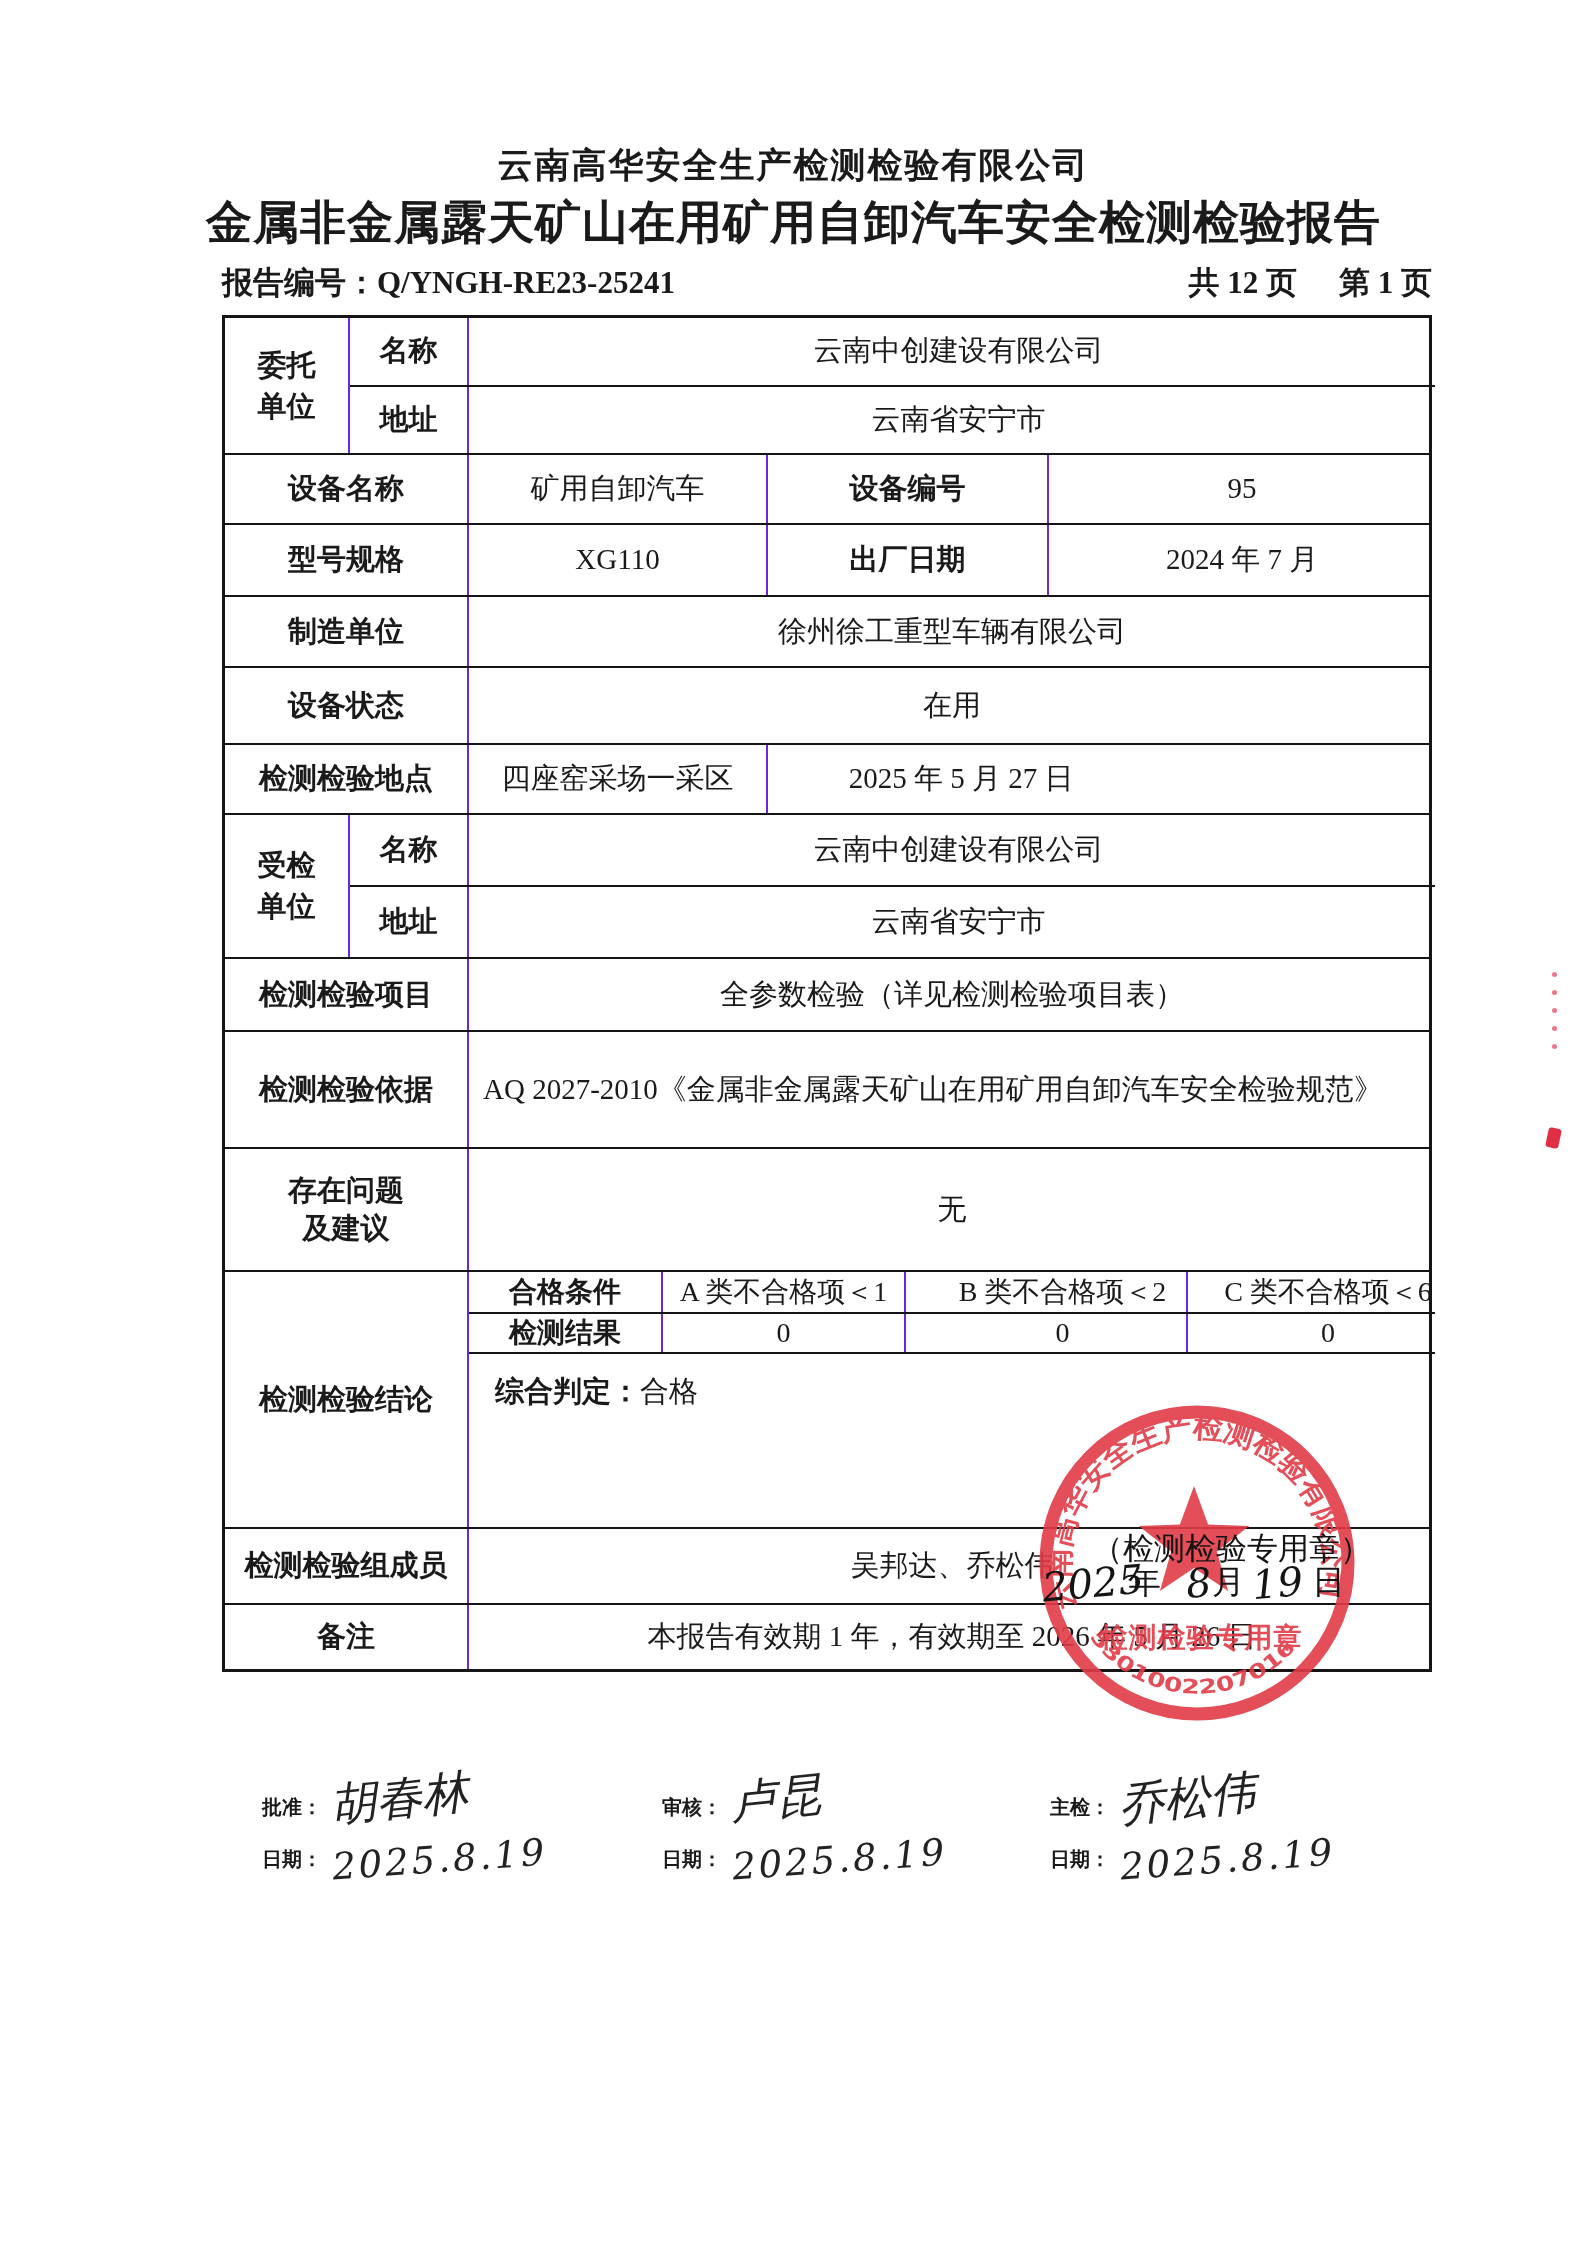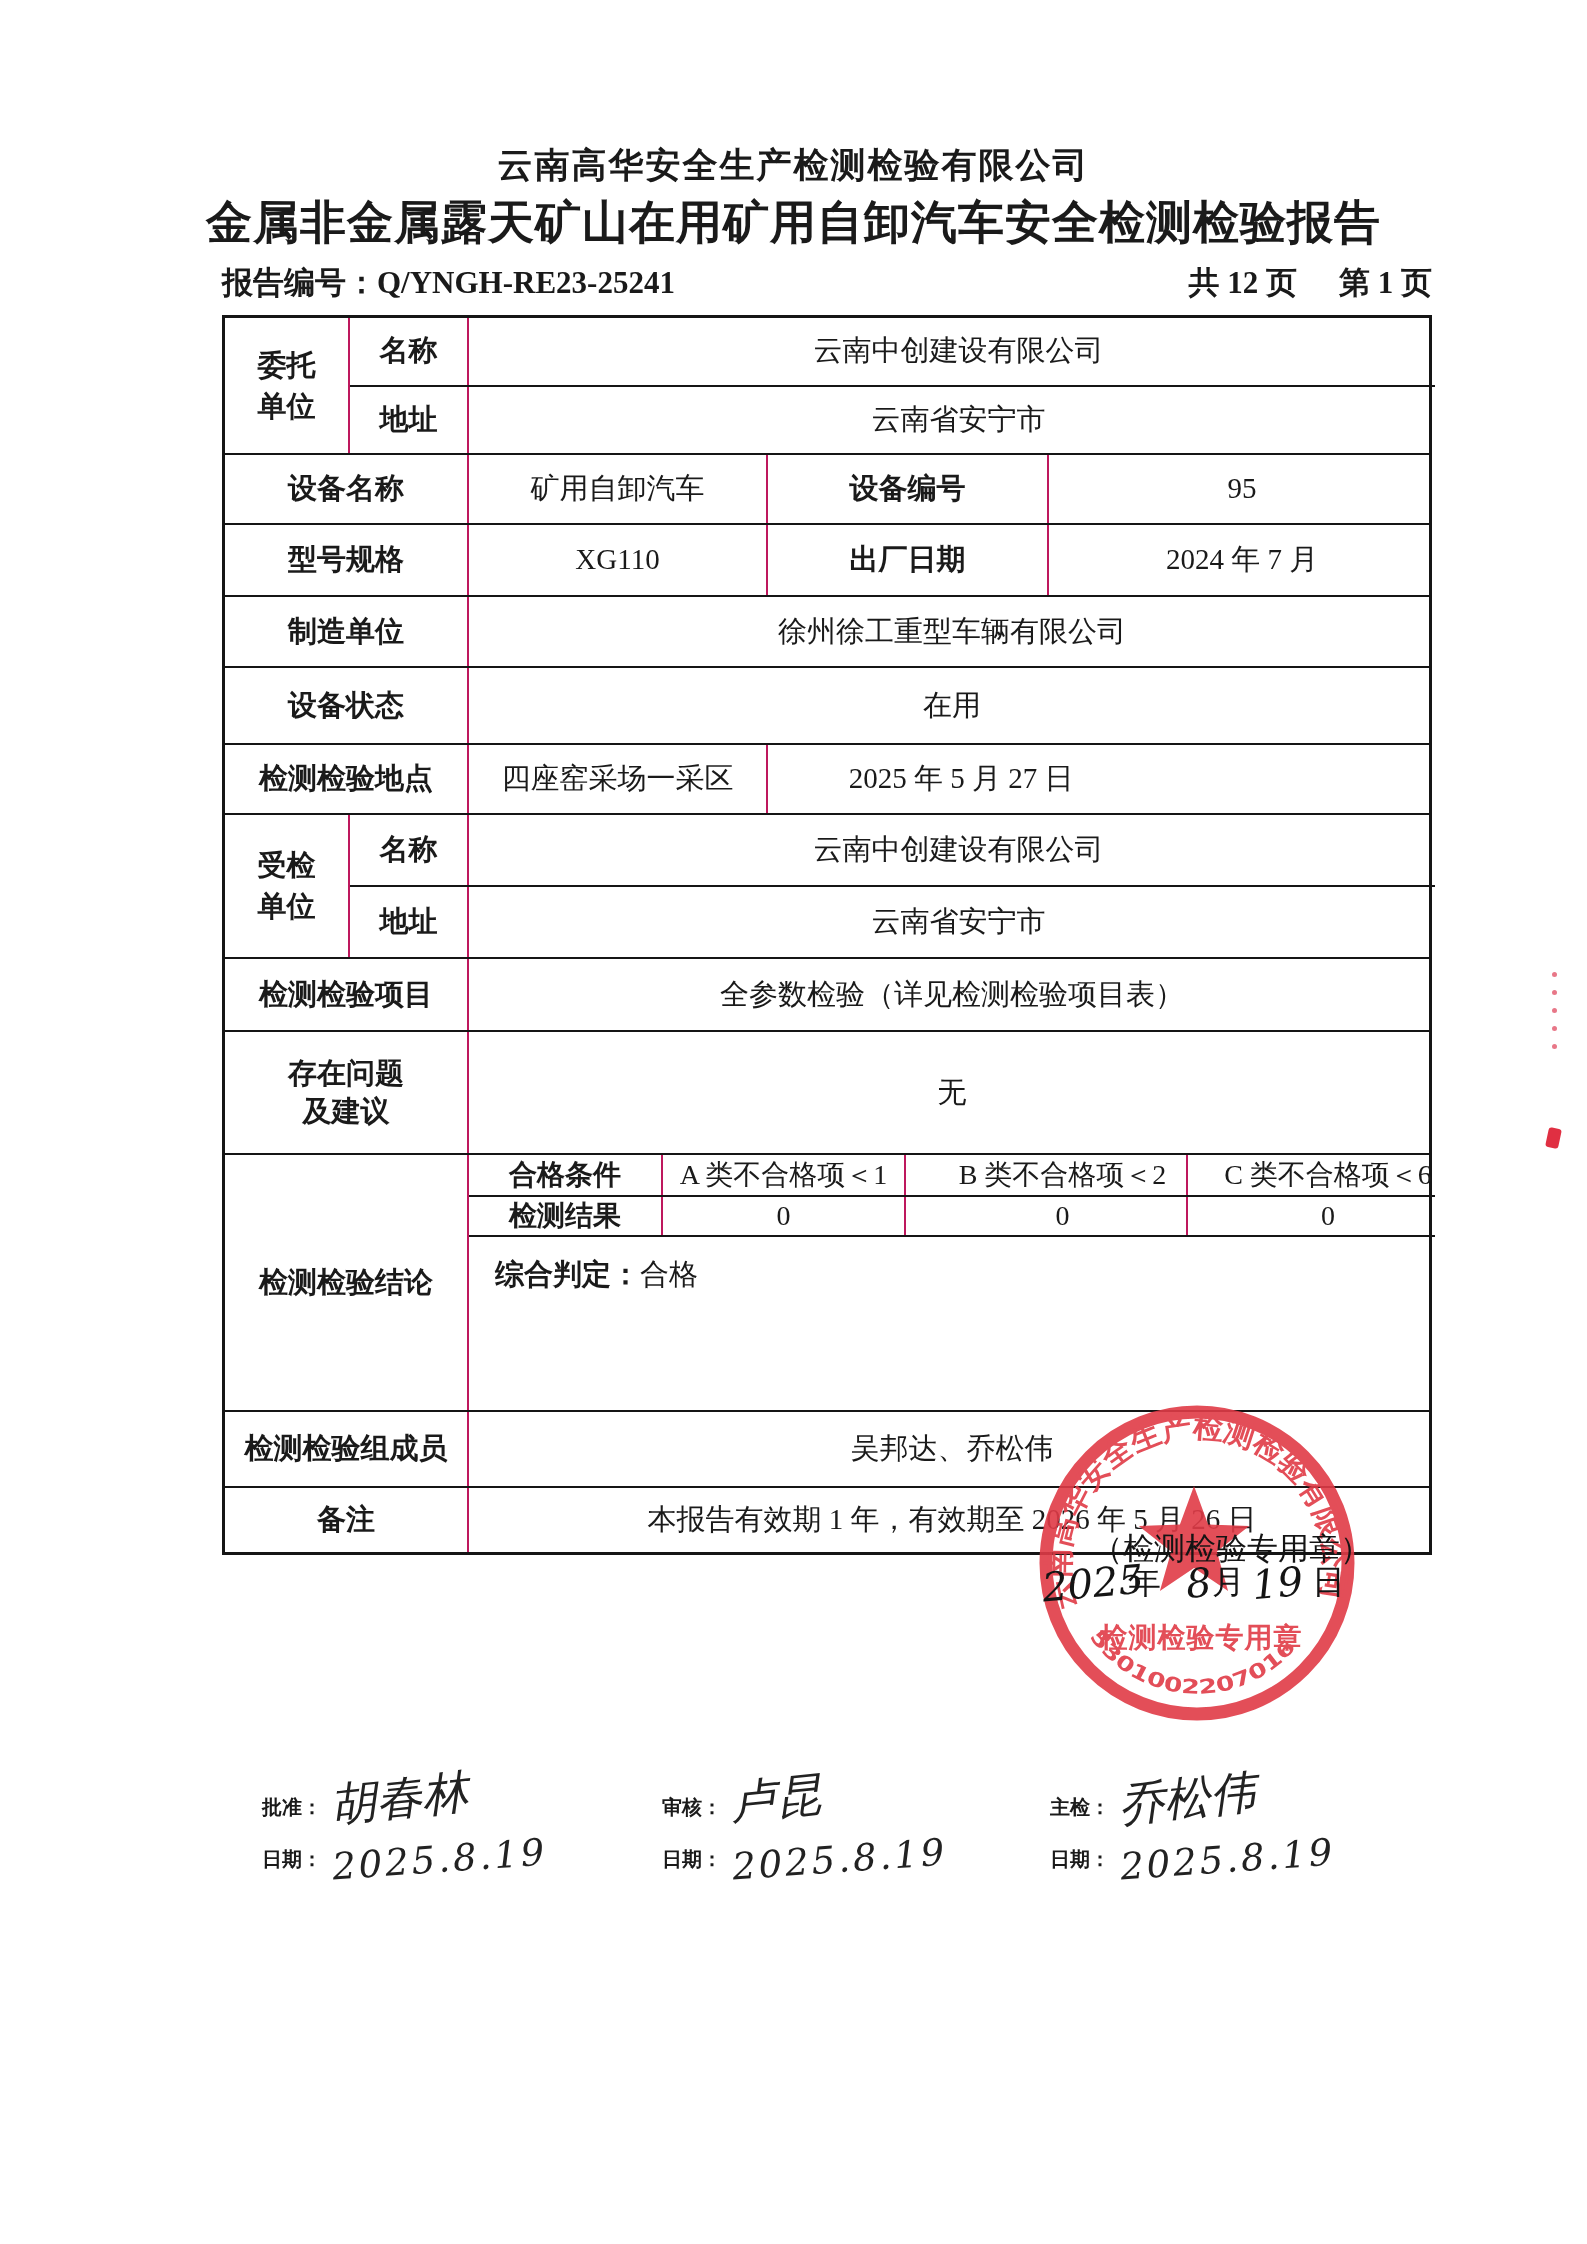--- a/index.html
+++ b/index.html
@@ -29,21 +29,21 @@
   .hdr-pages span { margin-left: 42px; }
   
   .tbl {
     position: absolute; left: 222px; top: 315px; width: 1210px;
     border: 3px solid #151515; background: transparent; z-index: 1;
     font-size: 29px;
   }
   .row { display: flex; border-bottom: 2px solid #151515; }
   .row:last-child { border-bottom: none; }
   .cell {
-    border-right: 2px solid #be185d;
+    border-right: 2px solid #6d28d9;
     display: flex; align-items: center; justify-content: center;
     text-align: center; line-height: 1.3; overflow: hidden;
   }
   .cell:last-child { border-right: none; }
   .lbl { font-weight: bold; }
   .w-label { width: 244px; flex: 0 0 244px; }
   .w-v1   { width: 299px; flex: 0 0 299px; }
   .w-l2   { width: 281px; flex: 0 0 281px; }
   .w-v2   { width: 386px; flex: 0 0 386px; }
   .w-val  { width: 966px; flex: 0 0 966px; }
@@ -175,20 +175,24 @@
           <div class="cell ival">云南省安宁市</div>
         </div>
       </div>
     </div>
 
     <div class="row" style="height:73px">
       <div class="cell lbl w-label">检测检验项目</div>
       <div class="cell w-val">全参数检验（详见检测检验项目表）</div>
     </div>
 
+    <div class="row" style="height:117px">
+      <div class="cell lbl w-label">检测检验依据</div>
+      <div class="cell w-val" style="justify-content:flex-start;text-align:left;padding-left:14px">AQ 2027-2010《金属非金属露天矿山在用矿用自卸汽车安全检验规范》</div>
+    </div>
 
     <div class="row" style="height:123px">
       <div class="cell lbl w-label problems-label">
           <span>存在问题及建议</span>
         </div>
       <div class="cell w-val">无</div>
     </div>
 
     <div class="row" style="height:257px">
       <div class="cell lbl w-label">检测检验结论</div>

